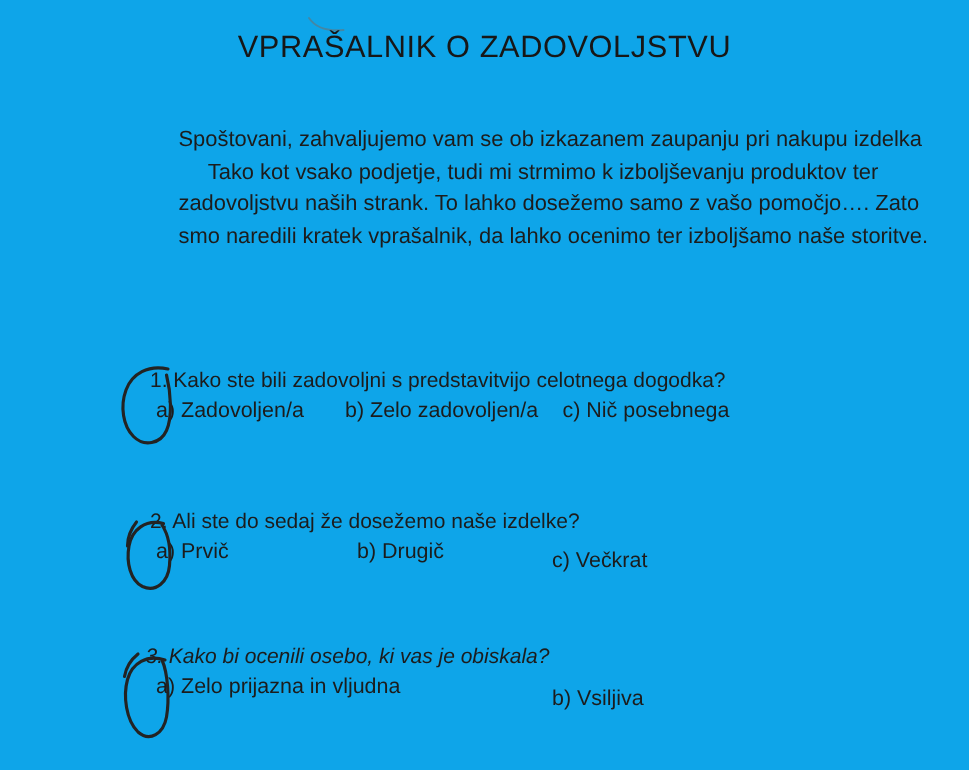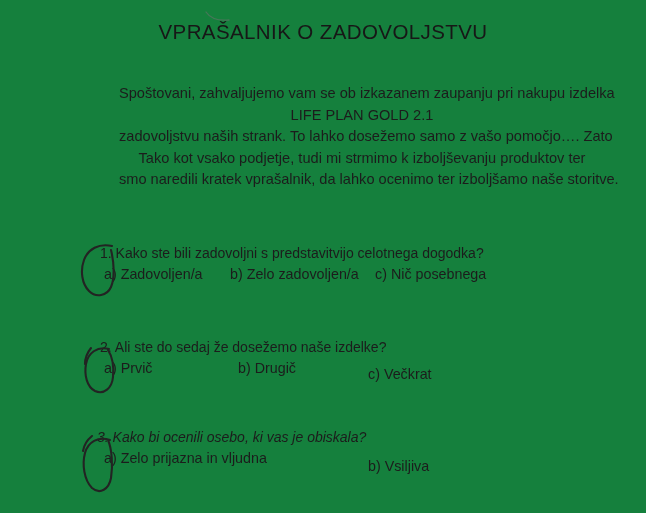--- a/index.html
+++ b/index.html
@@ -11,21 +11,21 @@
   body {
     font-family: "Liberation Sans", sans-serif;
     color: #1a1a1a;
     -webkit-font-smoothing: antialiased;
   }
   #page {
     position: relative;
     width: 646px;
     height: 513px;
     overflow: hidden;
-    background: #15803d;
+    background: #0ea5e9;
   }
 
   
   #doc-title {
     position: absolute;
     left: 0;
     top: 20px;
     width: 646px;
     text-align: center;
     font-size: 20.5px;
@@ -109,23 +109,22 @@
 <div id="page">
 
   <svg id="title-artifact" viewBox="0 0 26 12" aria-hidden="true">
     <path d="M1,1 C5,7 12,10 24,9" fill="none" stroke="#6f6f6f" stroke-width="1.3" stroke-linecap="round"></path>
   </svg>
 
   <div id="doc-title">VPRAŠALNIK O ZADOVOLJSTVU</div>
 
   <div id="intro">
     <span class="ln">Spoštovani, zahvaljujemo vam se ob izkazanem zaupanju pri nakupu izdelka</span>
-    <span class="ln">LIFE PLAN GOLD 2.1</span>
+    <span class="ln">Tako kot vsako podjetje, tudi mi strmimo k izboljševanju produktov ter</span>
     <span class="ln">zadovoljstvu naših strank. To lahko dosežemo samo z vašo pomočjo…. Zato</span>
-    <span class="ln">Tako kot vsako podjetje, tudi mi strmimo k izboljševanju produktov ter</span>
     <span class="ln">smo naredili kratek vprašalnik, da lahko ocenimo ter izboljšamo naše storitve.</span>
   </div>
 
   <div class="question" style="top:245px;">
     <div class="q-head" style="left:100px; top:0;">
       <span class="q-num">1. </span>
       <span>Kako ste bili zadovoljni s predstavitvijo celotnega dogodka?</span>
     </div>
     <div class="options" style="top:21px;">
       <div class="opt" style="left:104px;">

